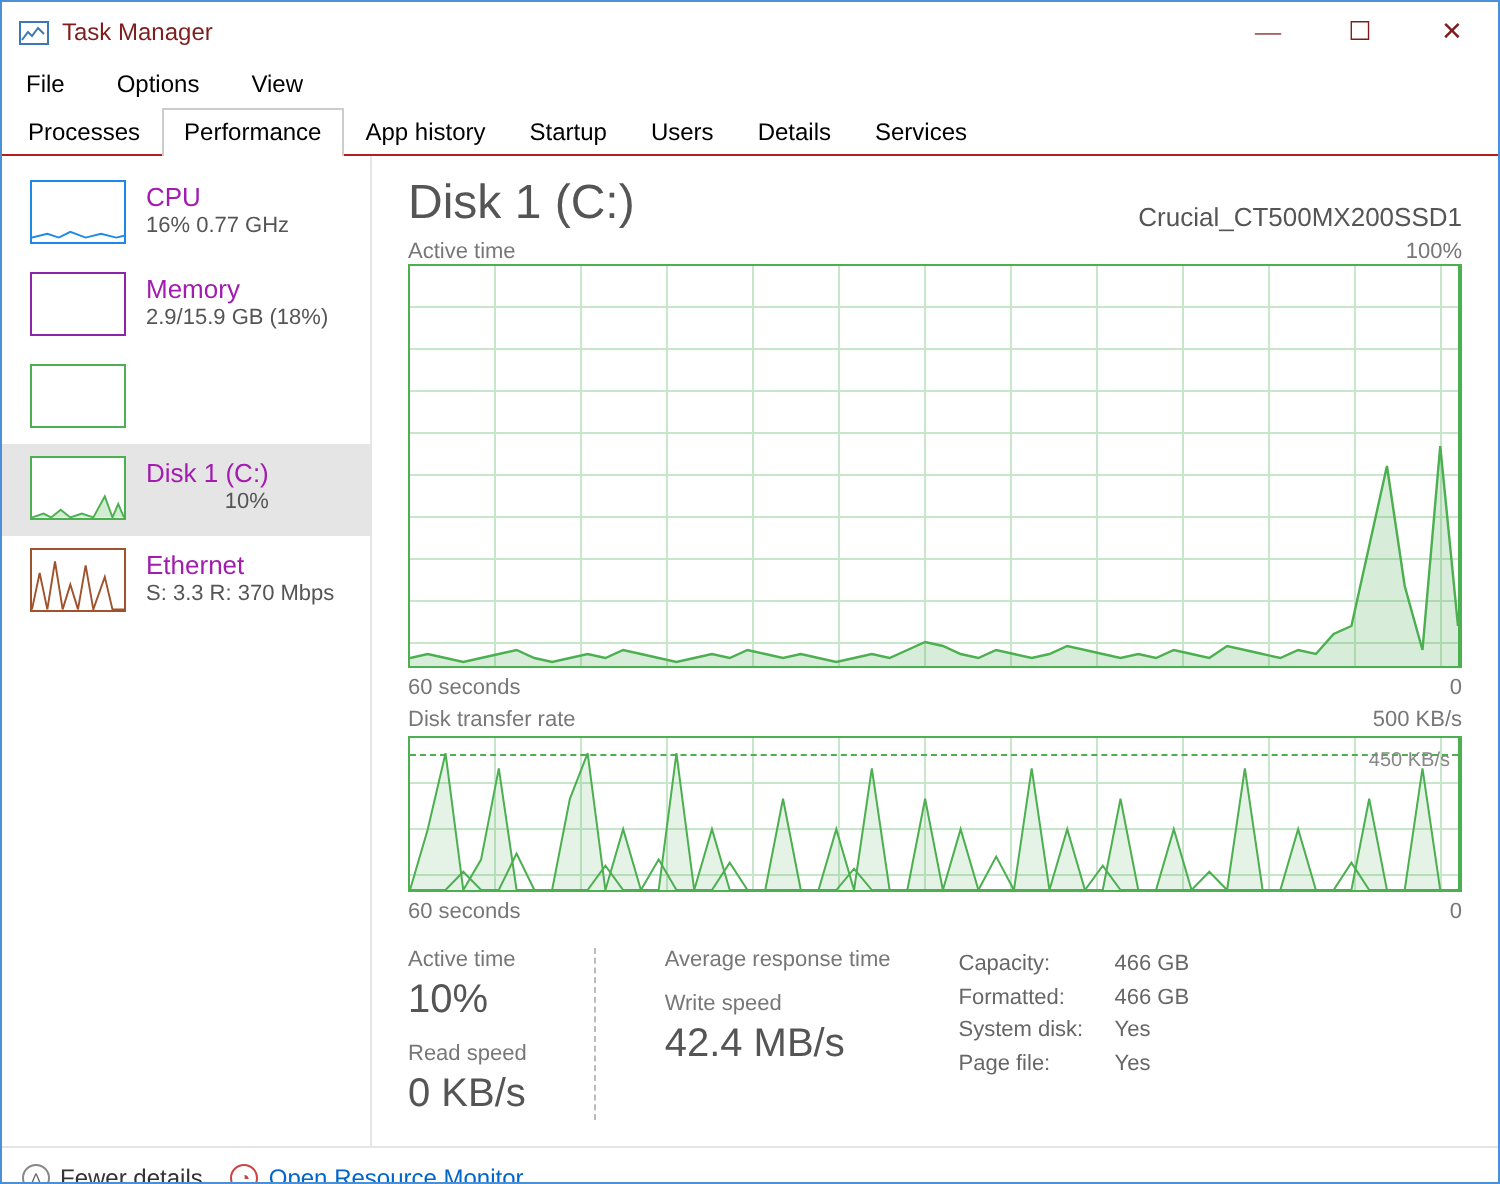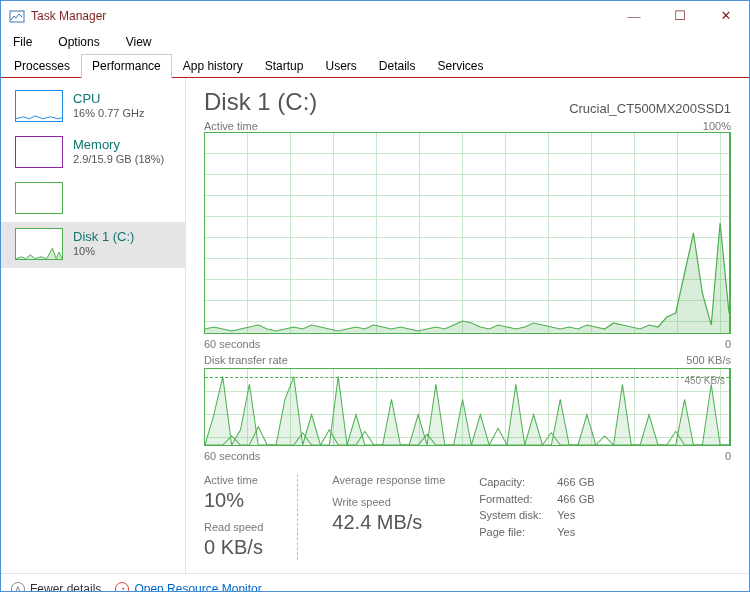--- a/index.html
+++ b/index.html
@@ -13,22 +13,22 @@
   .menubar-item { padding: 2px 8px; cursor: default; }
   .tabs { display: flex; border-bottom: 1px solid #b91c1c; font-size: 12px; padding-left: 2px; }
   .tab { padding: 4px 10px 5px; border: 1px solid transparent; border-bottom: none; cursor: default; position: relative; top: 1px; }
   .tab.active { border-color: #ccc; background: #fff; }
   .content { display: flex; height: 495px; }
   .sidebar { width: 185px; border-right: 1px solid #e5e5e5; padding-top: 6px; overflow: hidden; }
   .side-item { display: flex; align-items: center; padding: 6px 8px 8px 14px; cursor: default; gap: 10px; }
   .side-item.selected { background: #e5e5e5; }
   .thumb { width: 48px; height: 32px; border: 1px solid; position: relative; background: #fff; overflow: hidden; flex-shrink: 0; }
   .side-labels { display: flex; flex-direction: column; font-size: 12px; line-height: 1.25; }
-  .side-title { font-size: 13px; font-weight: 400; color: #0f766e; }
-  .side-sub { color: #555; font-size: 11px; }
+  .side-title { font-size: 13px; font-weight: 400; color: #a21caf; }
+  .side-sub { color: #555; font-size: 11px; text-align: right; }
   .main { flex: 1; padding: 10px 18px 4px 18px; position: relative; overflow: hidden; }
   .main-header { display: flex; align-items: flex-end; justify-content: space-between; margin-bottom: 2px; }
   .main-title { font-size: 24px; font-weight: 400; color: #555; }
   .main-model { font-size: 13px; color: #555; }
   .chart-label-row { display: flex; justify-content: space-between; font-size: 11px; color: #777; margin-top: 4px; }
   .chart { border: 1px solid #4CAF50; position: relative; background:
     repeating-linear-gradient(to right, transparent, transparent 42px, #c8e6c9 42px, #c8e6c9 43px),
     repeating-linear-gradient(to bottom, transparent, transparent 20px, #c8e6c9 20px, #c8e6c9 21px);
     overflow: hidden;
     border-right-width: 2px;
@@ -112,20 +112,31 @@
       <div class="thumb" style="border-color:#4CAF50">
         <svg viewBox="0 0 48 32" preserveAspectRatio="none">
             <polyline points="0,31 6,29 10,31 15,27 20,31 26,29 32,31 38,20 42,31 45,24 48,31" fill="rgba(76,175,80,0.25)" stroke="#4CAF50" stroke-width="1"></polyline>
           </svg>
       </div>
       <div class="side-labels">
         <span class="side-title">Disk 1 (C:)</span>
         <span class="side-sub">10%</span>
       </div>
     </div>
+    <div class="side-item">
+      <div class="thumb" style="border-color:#A0522D">
+        <svg viewBox="0 0 48 32" preserveAspectRatio="none">
+            <polyline points="0,31 4,12 8,31 12,6 16,31 20,18 24,31 28,8 32,31 38,14 42,31 48,31" fill="none" stroke="#A0522D" stroke-width="1"></polyline>
+          </svg>
+      </div>
+      <div class="side-labels">
+        <span class="side-title">Ethernet</span>
+        <span class="side-sub">S: 3.3 R: 370 Mbps</span>
+      </div>
+    </div>
   </div>
 
   <div class="main">
     <div class="main-header">
       <span class="main-title">Disk 1 (C:)</span>
       <span class="main-model">Crucial_CT500MX200SSD1</span>
     </div>
 
     <div class="chart-label-row">
       <span>Active time</span>

